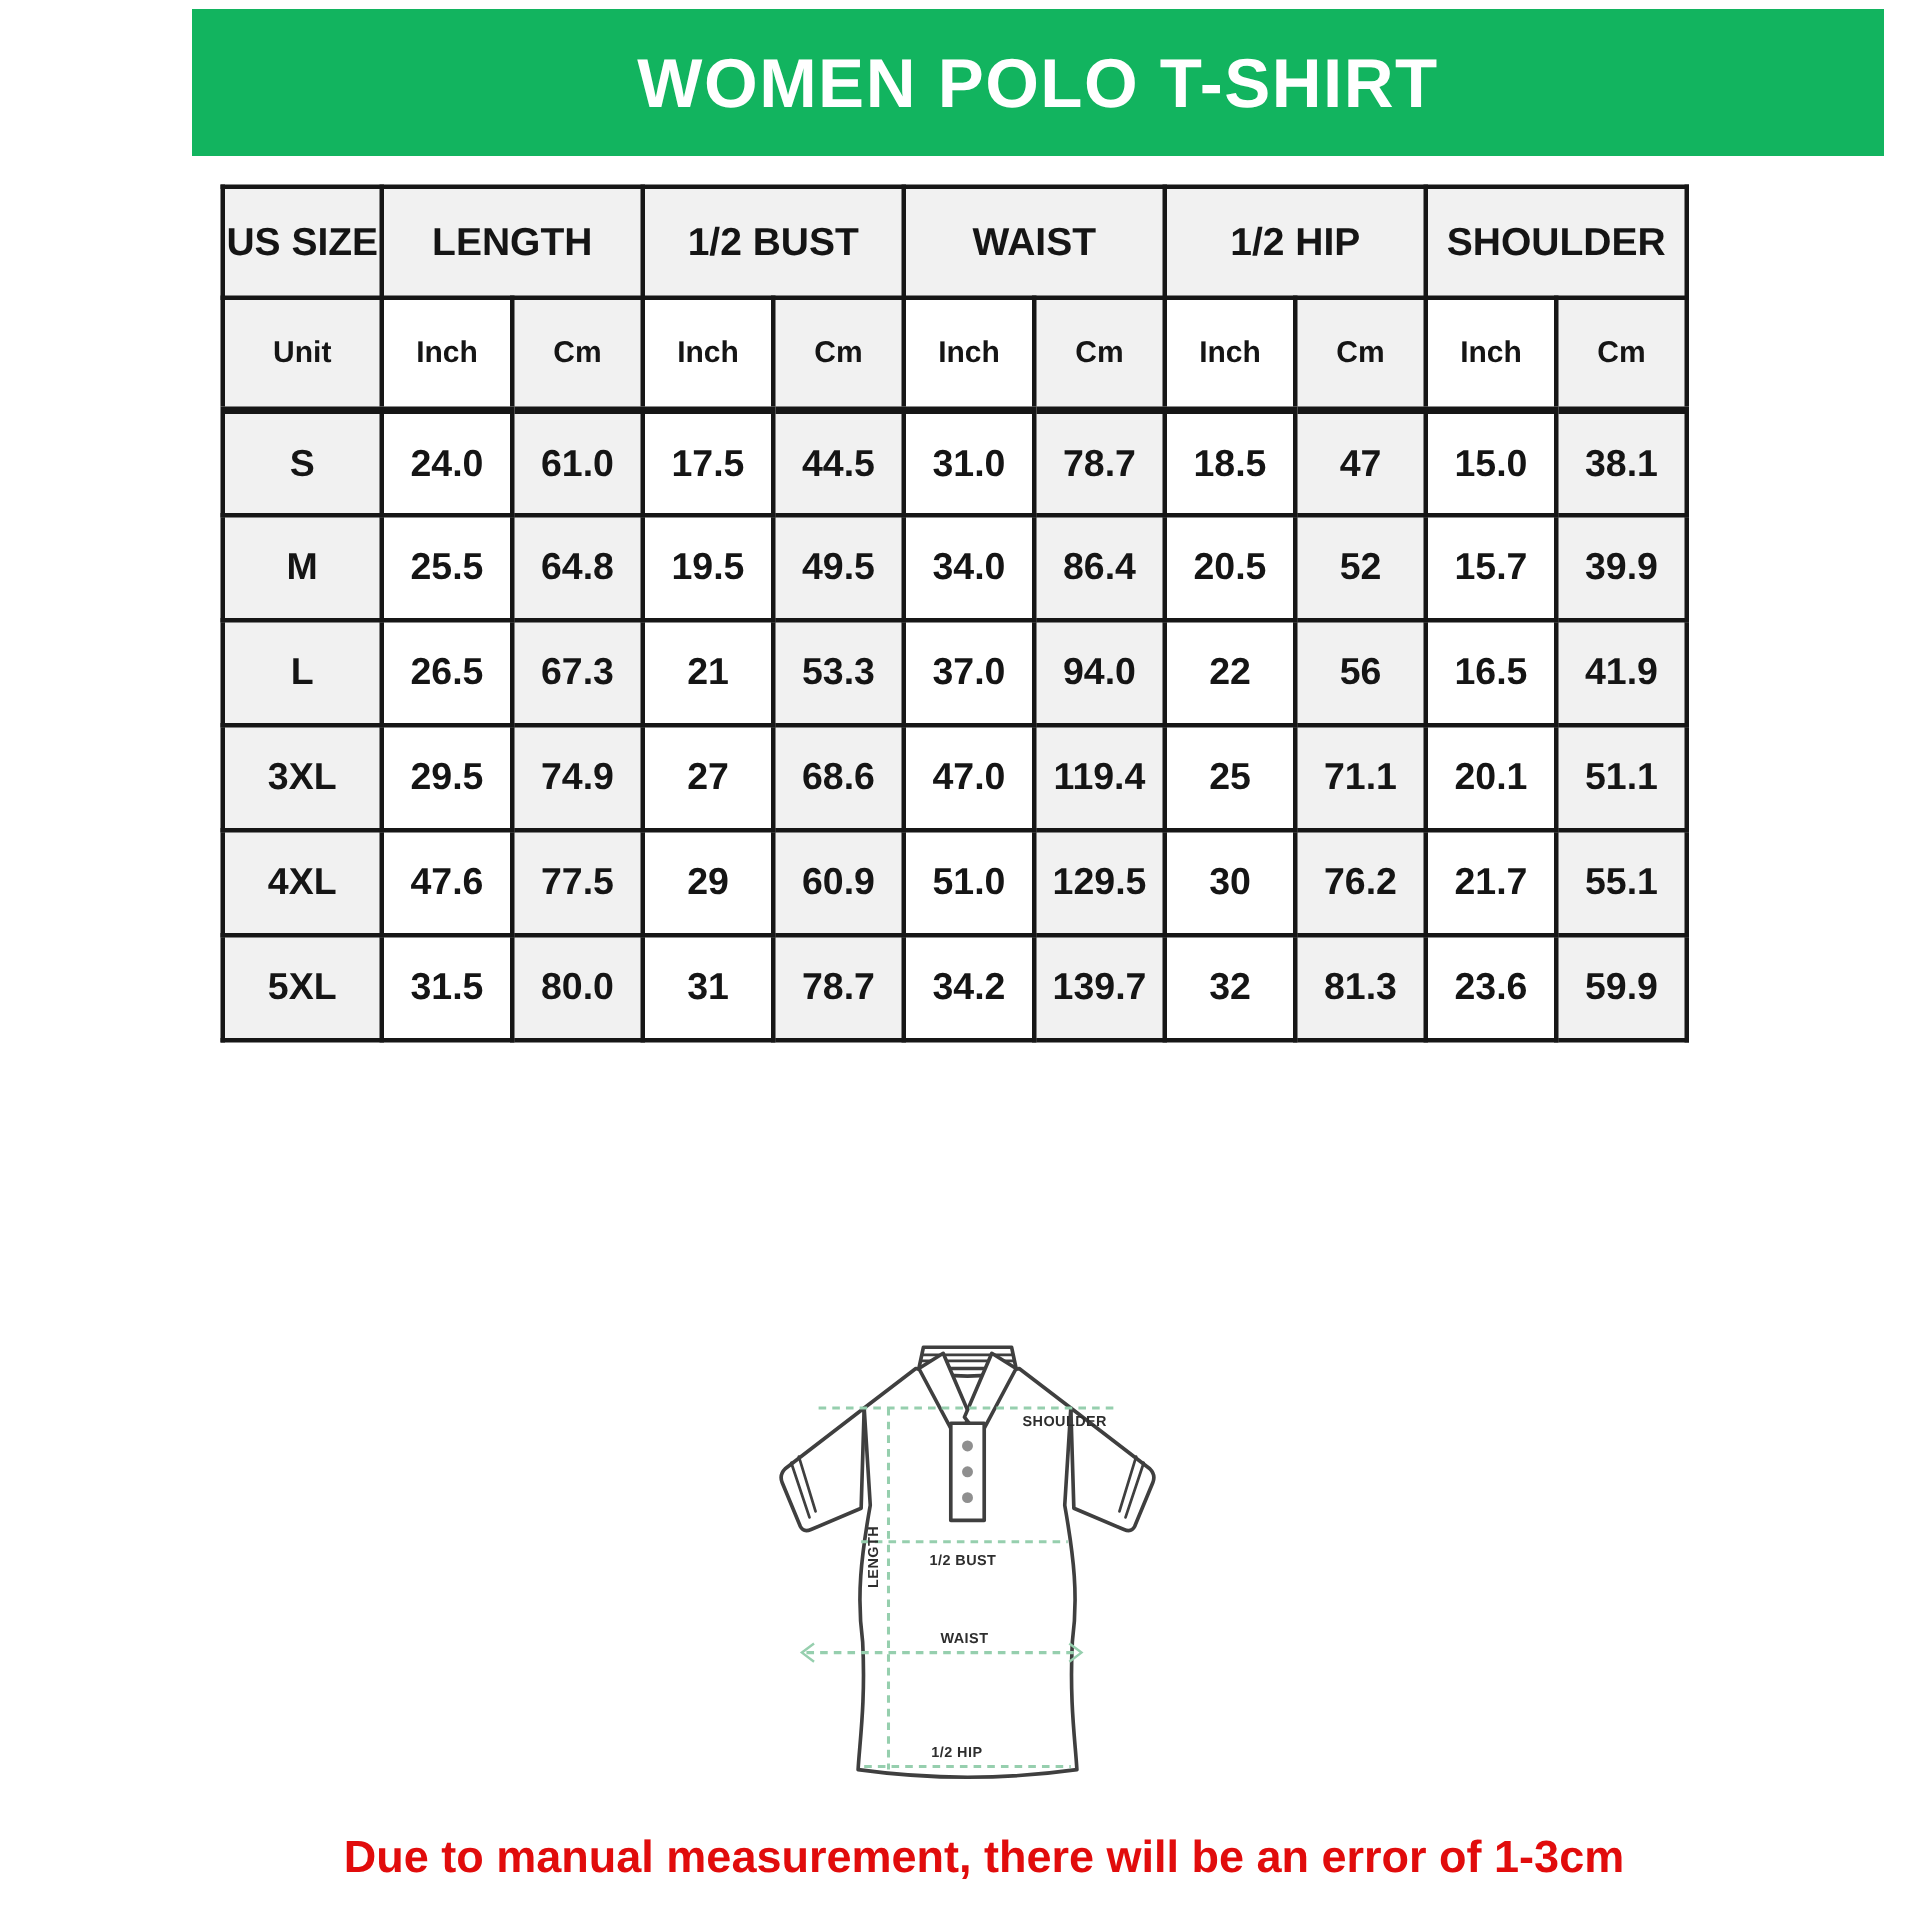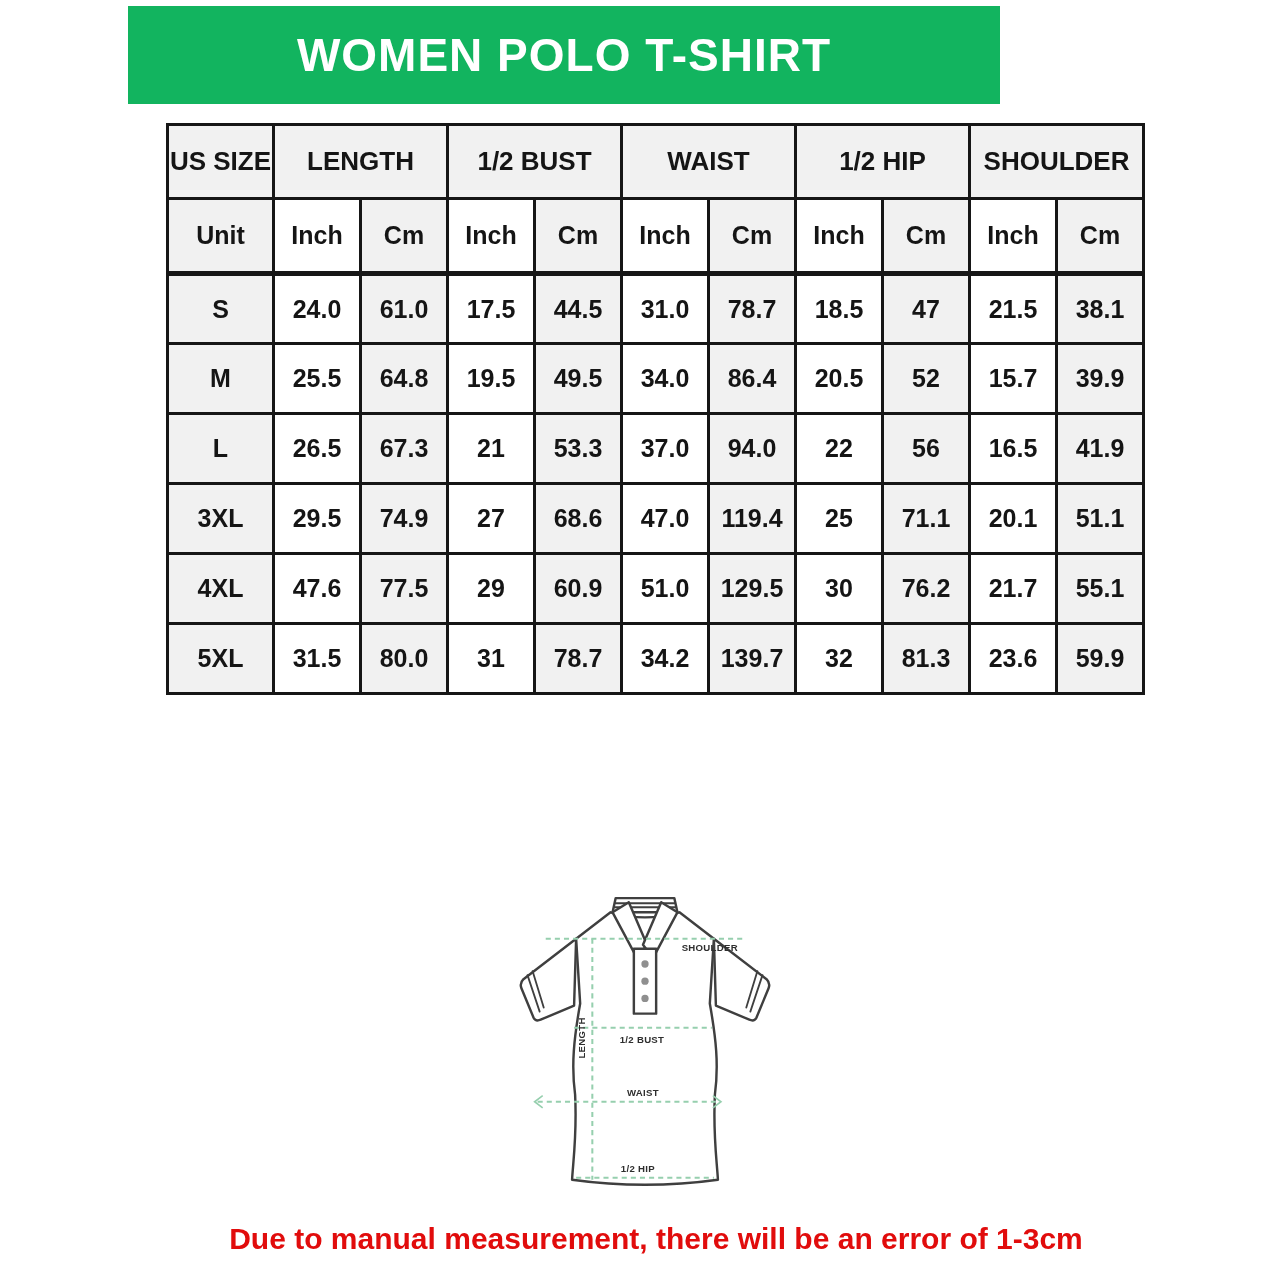--- a/index.html
+++ b/index.html
@@ -1,39 +1,39 @@
 <!DOCTYPE html>
 <html><head>
 <meta charset="utf-8">
 <style>
   html,body{margin:0;padding:0;}
   body{
     width:1280px;height:1280px;position:relative;background:#ffffff;
     font-family:"Liberation Sans", sans-serif;color:#111;
   }
   .banner{
-    position:absolute;left:128px;top:6px;width:872px;height:98px;
+    position:absolute;left:128px;top:6px;width:1128px;height:98px;
     background:var(--banner-green,#12b45f);
     display:flex;align-items:center;justify-content:center;
   }
   .banner h1{
     margin:0;color:#ffffff;font-size:46px;font-weight:bold;letter-spacing:1px;
   }
   table.size-table{
-    position:absolute;left:166px;top:123px;
+    position:absolute;left:147px;top:123px;
     border-collapse:collapse;table-layout:fixed;
   }
   table.size-table col.size-col{width:106px;}
   table.size-table col.val-col{width:87px;}
   .size-table th,.size-table td{
     border:3px solid #161616;text-align:center;vertical-align:middle;
     font-weight:bold;color:#151515;padding:0;background:#ffffff;
   }
   .size-table tr.groups th{height:71px;font-size:26px;}
-  .size-table tr.units th{height:71px;font-size:25px;border-bottom-width:5px;}
+  .size-table tr.units th{height:71px;font-size:20px;border-bottom-width:5px;}
   .size-table tbody tr{height:70px;}
   .size-table tbody th,.size-table tbody td{font-size:25px;}
   .size-table .shade{background:var(--table-shade,#f1f1f1);}
   .diagram{
     position:absolute;left:478px;top:886px;width:334px;height:314px;
   }
   .diagram svg{width:100%;height:100%;}
   .shirt-line{stroke:#3f3f3f;stroke-width:2.4;fill:#ffffff;stroke-linejoin:round;stroke-linecap:round;}
   .shirt-thin{stroke:#3f3f3f;stroke-width:1.8;fill:none;stroke-linecap:round;}
   .measure{stroke:var(--dash-green,#96cfae);stroke-width:2;fill:none;stroke-dasharray:5 4;}
@@ -95,21 +95,21 @@
       <tr>
         <th class="shade">S</th>
         <td class="">24.0</td>
         <td class="shade">61.0</td>
         <td class="">17.5</td>
         <td class="shade">44.5</td>
         <td class="">31.0</td>
         <td class="shade">78.7</td>
         <td class="">18.5</td>
         <td class="shade">47</td>
-        <td class="">21.5</td>
+        <td class="">15.0</td>
         <td class="shade">38.1</td>
       </tr>
       <tr>
         <th class="shade">M</th>
         <td class="">25.5</td>
         <td class="shade">64.8</td>
         <td class="">19.5</td>
         <td class="shade">49.5</td>
         <td class="">34.0</td>
         <td class="shade">86.4</td>

